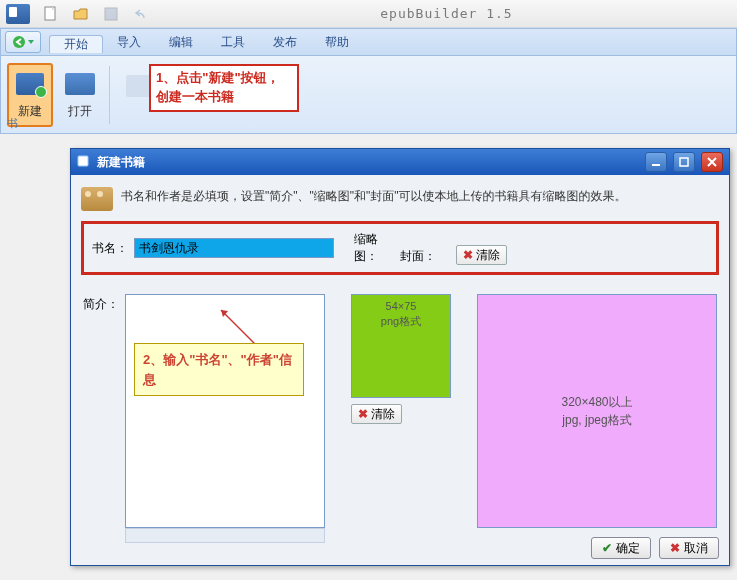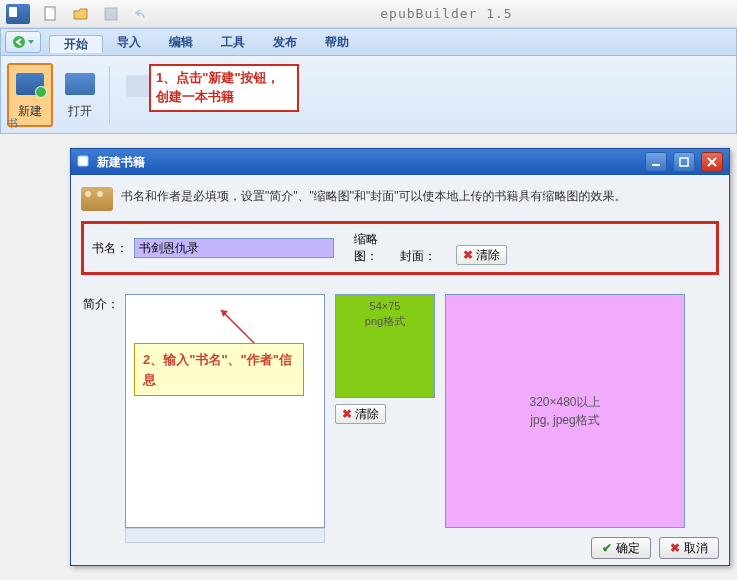--- a/index.html
+++ b/index.html
@@ -6,21 +6,21 @@
 body { font-family: "SimSun", "Microsoft YaHei", sans-serif; font-size: 12px; background: #f0f0f0; width: 737px; height: 580px; overflow: hidden; position: relative; }
 
 .title-bar { height: 28px; background: linear-gradient(#f8f8f8, #e8e8e8); display: flex; align-items: center; padding: 0 6px; gap: 12px; border-bottom: 1px solid #cfd8e4; }
 .title-bar .app-icon { width: 24px; height: 20px; background: linear-gradient(#4a7fc5,#2f5fa0); border-radius: 2px; position: relative; }
 .title-bar .app-icon::after { content:""; position:absolute; left:3px; top:3px; width:8px; height:10px; background:#fff; border-radius:1px; }
 .title-bar .small-btn { width: 18px; height: 18px; display:inline-flex; align-items:center; justify-content:center; }
 .title-text { flex:1; text-align:center; color:#7a7a7a; font-family:monospace; font-size:13px; letter-spacing:1px; }
 
 .menu-strip { height: 28px; background: linear-gradient(#d9e7f9,#c8dcf4); border: 1px solid #9fbde0; display:flex; align-items:center; padding: 0 4px; }
 .menu-strip .history-btn { width:36px; height:22px; background:linear-gradient(#f0f6fd,#d4e4f7); border:1px solid #8fb4dd; border-radius:3px; display:flex; align-items:center; justify-content:center; margin-right:8px; gap:2px; }
-.menu-strip .tab { padding: 0 14px; color:#2a4f8a; cursor:pointer; border-radius:3px 3px 0 0;font-weight:bold; }
+.menu-strip .tab { padding: 0 14px; color:#2a4f8a; cursor:pointer; border-radius:3px 3px 0 0; }
 .menu-strip .tab.active { background:#eaf2fb; border:1px solid #9fbde0; border-bottom:none; position:relative; top:2px; }
 
 .ribbon { height: 78px; background: linear-gradient(#eaf2fb,#d9e7f9); border: 1px solid #9fbde0; border-top:none; display:flex; align-items:center; padding: 4px 6px; gap: 4px; position:relative; }
 .ribbon-btn { width: 46px; height: 64px; display:flex; flex-direction:column; align-items:center; justify-content:center; gap:4px; border-radius:3px; cursor:pointer; }
 .ribbon-btn.highlighted { background:#fcd08a; border:2px solid #e27c1f; }
 .ribbon-btn .ico { width:30px; height:30px; display:flex; align-items:center; justify-content:center; }
 .ribbon-btn .lbl { font-size:12px; color:#333; }
 .ribbon-btn.disabled .lbl { color:#999; }
 .ribbon-sep { width:1px; height:58px; background:#b7cde8; margin:0 2px; }
 .callout1 { position:absolute; left:148px; top:8px; width:150px; border:2px solid #cc2a1f; background:#fff; color:#cc2a1f; font-size:13px; padding:3px 5px; line-height:1.45; font-weight:bold; }
@@ -34,26 +34,26 @@
 
 .dialog-body { padding: 8px 10px; }
 .hint-row { display:flex; gap:8px; align-items:flex-start; padding:4px 0 10px; }
 .hint-icon { width:32px; height:24px; background:linear-gradient(#d9b06b,#b88a3f); border-radius:3px; flex-shrink:0; position:relative; }
 .hint-icon::before { content:""; position:absolute; left:4px; top:4px; width:6px; height:6px; background:#f5deb3; border-radius:50%; box-shadow: 12px 0 #f5deb3; }
 .hint-text { color:#333; line-height:1.5; }
 
 .form-box { border:3px solid #cc2a1f; padding:4px 6px; margin-bottom:19px; position:relative; }
 .form-row { display:flex; align-items:center; gap:6px; margin:3px 0; }
 .form-row label { width:38px; text-align:right; }
-.form-row input[type=text] { width:200px; height:20px; border:1px solid #7a9ac9; padding:0 4px; font-size:12px; background:#c4b5fd; }
+.form-row input[type=text] { width:200px; height:20px; border:1px solid #7a9ac9; padding:0 4px; font-size:12px; background:#0ea5e9; }
 .thumb-controls { display:flex; align-items:flex-end; gap:20px; }
 .clear-btn { height:20px; border:1px solid #9aa; border-radius:2px; background:linear-gradient(#fdfdfd,#e9e9e9); display:inline-flex; align-items:center; gap:3px; padding:0 6px; cursor:pointer; }
 .clear-btn .x { color:#c33; font-weight:bold; }
 
-.lower { display:flex; gap:10px; }
+.lower { display:flex; gap:26px; }
 .intro-col { display:flex; gap:6px; }
 .intro-col label { width:38px; text-align:right; padding-top:2px; }
 .intro-box { width:200px; height:234px; border:1px solid #7a9ac9; background:#fff; position:relative; }
 .callout2 { position:absolute; left:8px; top:48px; width:170px; border:1px solid #b59a00; background:#ffffcc; color:#c43; font-size:13px; font-weight:bold; padding:6px 8px; line-height:1.5; }
 .arrow-svg { position:absolute; left:90px; top:10px; }
 .intro-hscroll { position:absolute; left:0; bottom:-15px; width:200px; height:15px; background:#e6ecf3; border:1px solid #c5d1e2; }
 
 .thumb-box { width:100px; height:104px; border:1px solid #7a9ac9; background:#84cc16; display:flex; flex-direction:column; align-items:center; justify-content:flex-start; padding:4px; text-align:center; color:#555; line-height:1.4; font-size:11px; }
 .thumb-ctrl-col { display:flex; flex-direction:column; gap:6px; align-items:flex-start; }
 .cover-box { width:240px; height:234px; border:1px solid #7a9ac9; background:#f0abfc; display:flex; align-items:center; justify-content:center; text-align:center; color:#555; line-height:1.5; }

